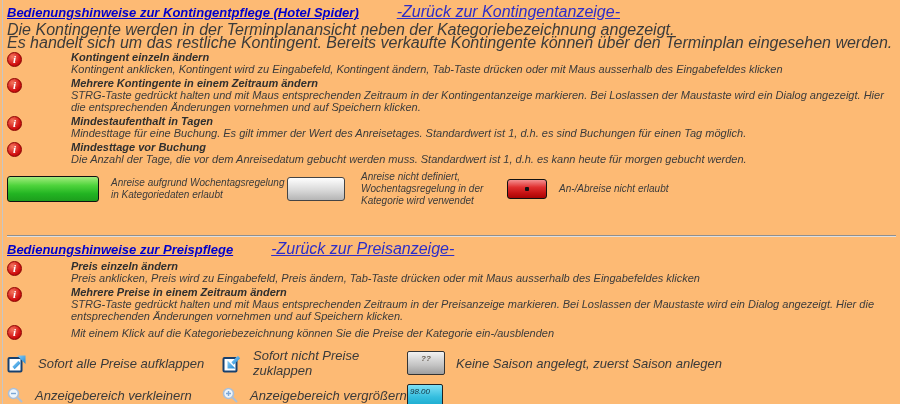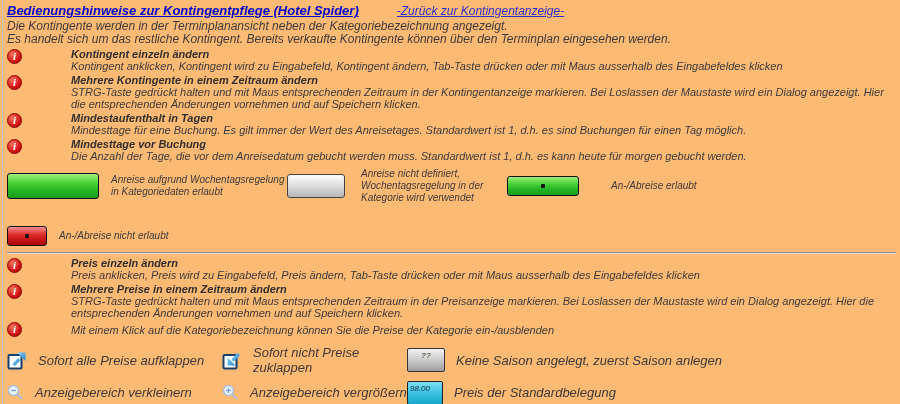--- a/index.html
+++ b/index.html
@@ -3,23 +3,23 @@
 <meta charset="utf-8">
 <style>
   html,body{margin:0;padding:0;background:#fff;}
   .page{position:relative;width:900px;height:404px;overflow:hidden;background:#fdba74;
         font-family:"Liberation Sans",sans-serif;color:#3b3b3b;font-style:italic;}
   .vline{position:absolute;left:2px;top:0;bottom:0;width:1px;background:#c6c6c6;}
   .content{padding:2px 4px 0 7px;}
 
   .head-row{display:flex;align-items:baseline;margin:1px 0 2px 0;}
   .h-title{font-size:13px;font-weight:bold;color:#0000cc;text-decoration:underline;}
-  .backlink{font-size:12px;color:#2e2ec8;text-decoration:underline;margin-left:38px;cursor:pointer;}
-
-  .intro{font-size:12px;line-height:13px;color:#3b3b3b;}
+  .backlink{font-size:16px;color:#2e2ec8;text-decoration:underline;margin-left:38px;cursor:pointer;}
+
+  .intro{font-size:16px;line-height:13px;color:#3b3b3b;}
 
   .item{display:flex;align-items:flex-start;margin:2px 0;gap:44px;}
   .info-icon{flex:0 0 15px;width:15px;height:15px;border-radius:50%;margin:1px 5px 0 0;
      background:radial-gradient(circle at 35% 30%, #f4775f, #d41414 60%, #a30000);
      border:1px solid #8a0000;box-sizing:border-box;position:relative;}
   .info-icon::after{content:"i";position:absolute;left:0;right:0;top:-1px;text-align:center;
      color:#fff;font-family:"Liberation Serif",serif;font-weight:bold;font-size:11px;line-height:14px;}
   .item-body{font-size:11px;line-height:12px;}
   .item-title{font-weight:bold;color:#2f2f2f;}
   .item-text{color:#3b3b3b;}
@@ -121,38 +121,36 @@
       <div class="legend-grid">
         <div class="lcell">
           <div class="sw sw-green sw-wide"></div>
           <div class="llabel">Anreise aufgrund Wochentagsregelung in Kategoriedaten erlaubt</div>
         </div>
         <div class="lcell">
           <div class="sw sw-gray sw-gray-mid"></div>
           <div class="llabel">Anreise nicht definiert, Wochentagsregelung in der Kategorie wird verwendet</div>
         </div>
         <div class="lcell">
-          <div class="sw sw-green sw-dot-g">
-              <span class="dot"></span>
-            </div>
-          <div class="llabel">An-/Abreise erlaubt</div>
-        </div>
-        <div class="lcell">
           <div class="sw sw-red sw-dot-r">
               <span class="dot"></span>
             </div>
           <div class="llabel">An-/Abreise nicht erlaubt</div>
         </div>
         <div></div>
       </div>
     </section>
 
     <div class="sep"></div>
 
     <section>
+      <div class="head-row">
+        <span class="h-title">Bedienungshinweise zur Preispflege</span>
+        <a class="backlink">-Zurück zur Preisanzeige-</a>
+      </div>
 
       <div class="item">
         <span class="info-icon"></span>
         <div class="item-body">
           <div class="item-title">Preis einzeln ändern</div>
           <div class="item-text">Preis anklicken, Preis wird zu Eingabefeld, Preis ändern, Tab-Taste drücken oder mit Maus ausserhalb des Eingabefeldes klicken</div>
         </div>
       </div>
       <div class="item">
         <span class="info-icon"></span>
@@ -202,20 +200,19 @@
         <div class="icell">
           <svg class="svg-ic" width="17" height="17" viewBox="0 0 17 17">
             <circle cx="6.5" cy="6.5" r="5" fill="#edf4fb" stroke="#aabfd8" stroke-width="1.6"></circle>
             <path d="M10.5 10.5 L14.5 14.5" stroke="#aabfd8" stroke-width="2" stroke-linecap="round"></path>
             <path d="M4 6.5 H9 M6.5 4 V9" stroke="#7ba7d7" stroke-width="1.4"></path>
           </svg>
           <span class="ilabel">Anzeigebereich vergrößern</span>
         </div>
         <div class="icell">
           <div class="psw psw-cyan"><span>98.00</span></div>
-          <span class="ilabel">Preis der Standardbelegung</span>
         </div>
 
       </div>
     </section>
 
   </div>
 </div>
 
 </body></html>

